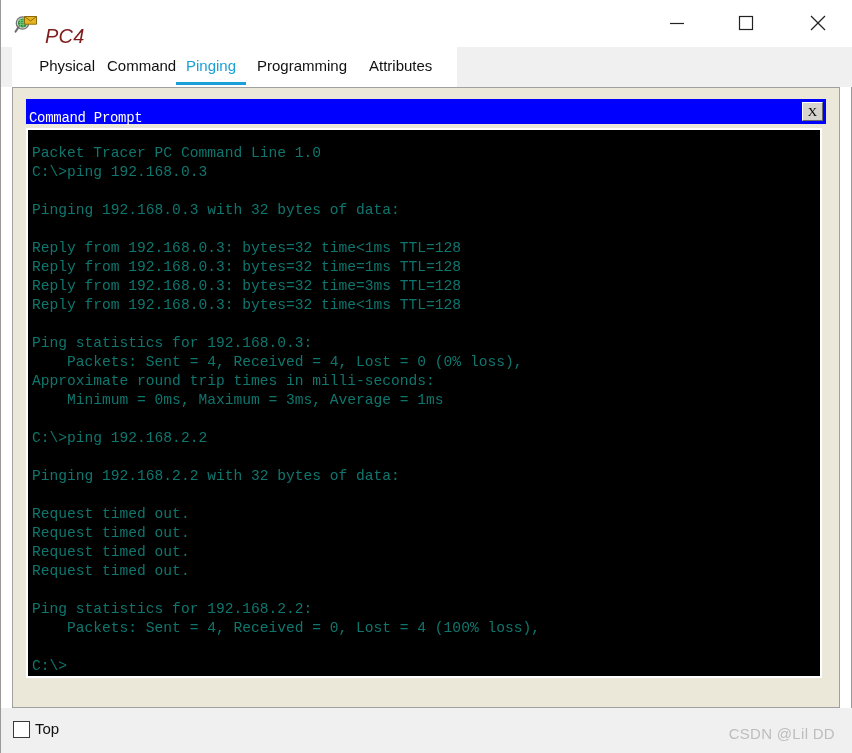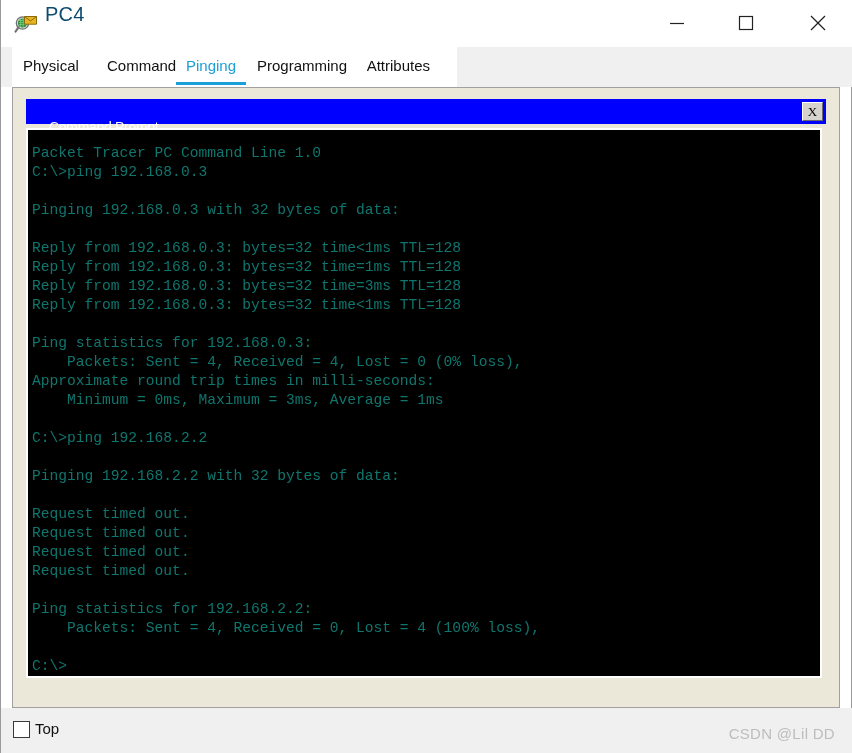--- a/index.html
+++ b/index.html
@@ -37,25 +37,26 @@
     background: #ffffff;
     border-bottom: 1px solid #e8e8e8;
   }
   #title-icon {
     position: absolute;
     left: 13px; top: 12px;
     width: 24px; height: 24px;
   }
   #title-text {
     position: absolute;
-    left: 44px; top: 3px;
+    left: 44px; top: 25px;
     font-size: 20px;
-    color: #0c4a6e;
+    color: #7f1d1d;
     font-family: "Liberation Sans", sans-serif;
     letter-spacing: 0.2px;
+    font-style: italic;
   }
   .winbtn {
     position: absolute;
     top: 0;
     width: 46px;
     height: 46px;
     background: transparent;
     border: none;
     padding: 0;
     cursor: default;
@@ -122,26 +123,25 @@
   }
   #cmd-titlebar {
     position: absolute;
     left: 0; top: 0;
     width: 800px;
     height: 25px;
     background: #0000ff;
   }
   #cmd-title-text {
     position: absolute;
-    left: 3px; top: 20px;
+    left: 3px; top: 11px;
     color: #ffffff;
     font-size: 14px;
-    font-family: Liberation Sans, sans-serif;
+    font-family: Liberation Mono, monospace;
     letter-spacing: -0.3px;
-    margin-left: 20px;
   }
   #cmd-close-button {
     position: absolute;
     right: 3px; top: 3px;
     width: 21px;
     height: 19px;
     background: #d6d3ce;
     border-top: 1px solid #ffffff;
     border-left: 1px solid #ffffff;
     border-right: 1px solid #6a6a6a;
@@ -242,25 +242,25 @@
     <button class="winbtn" id="btn-close">
       <svg width="46" height="46" viewBox="0 0 46 46">
           <line x1="16" y1="16" x2="30" y2="30" stroke="#222" stroke-width="1.2"></line>
           <line x1="30" y1="16" x2="16" y2="30" stroke="#222" stroke-width="1.2"></line>
         </svg>
     </button>
   </div>
 
   <div id="tabstrip-bg"></div>
   <div id="tabstrip">
-    <div class="tab" style="left:11px;width:72px;text-align:left;">Physical</div>
+    <div class="tab" style="left:11px;width:72px;text-align:right;">Physical</div>
     <div class="tab" style="left:95px;width:58px;text-align:center;">Command</div>
     <div class="tab active" style="left:164px;width:70px;text-align:center;">Pinging</div>
     <div class="tab" style="left:245px;width:103px;text-align:left;">Programming</div>
-    <div class="tab" style="left:339px;width:79px;text-align:right;">Attributes</div>
+    <div class="tab" style="left:357px;width:79px;text-align:left;">Attributes</div>
   </div>
 
   <div id="desktop-panel">
 
     <div id="cmd-window">
       <div id="cmd-titlebar">
         <span id="cmd-title-text">Command Prompt</span>
         <button id="cmd-close-button">X</button>
       </div>
 

